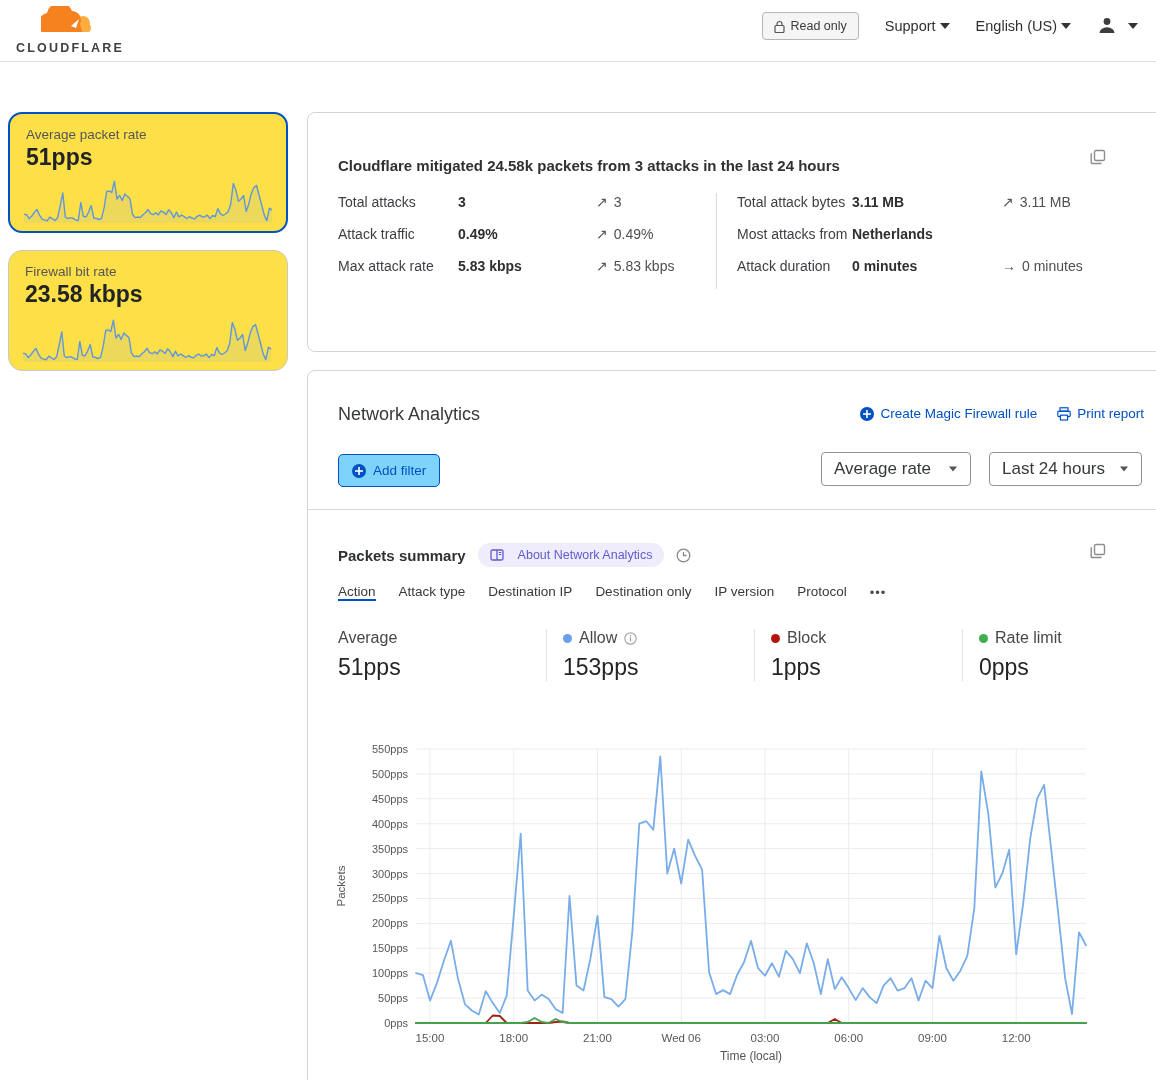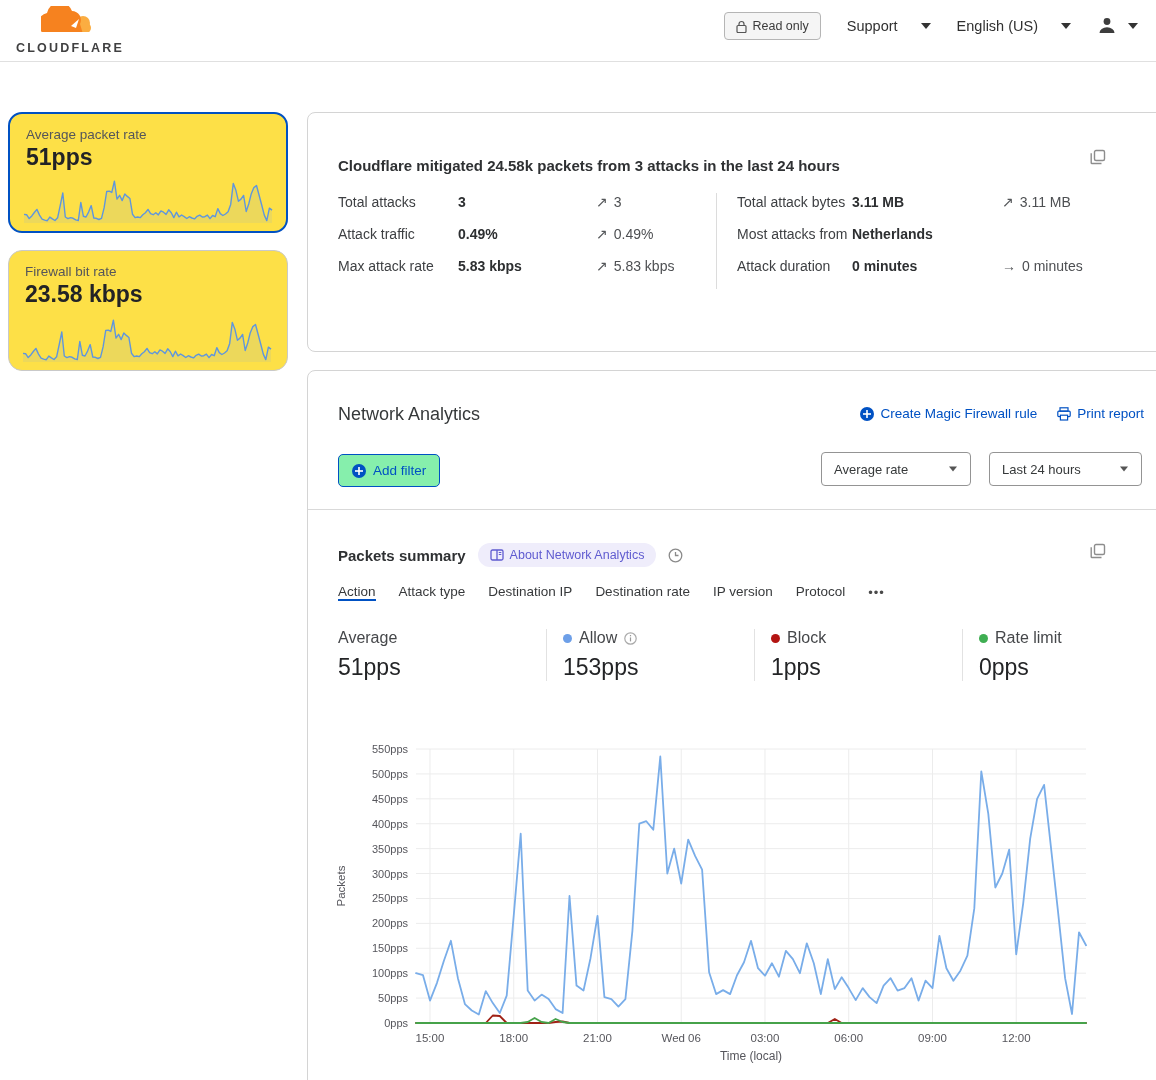--- a/index.html
+++ b/index.html
@@ -7,21 +7,21 @@
     font-family:"Liberation Sans", sans-serif; color:#313131; position:relative; }
 
   
   .topbar { position:absolute; left:0; top:0; width:1156px; height:62px; background:#fff;
     border-bottom:1px solid #e0e0e0; display:flex; align-items:center; }
   .logo { position:absolute; left:16px; top:6px; width:108px; text-align:center; }
   .logo .brand { font-size:12.5px; font-weight:bold; letter-spacing:2.2px; color:#404041; margin-top:1px; }
   .topbar-right { position:absolute; right:18px; top:0; height:52px; display:flex; align-items:center; gap:26px; }
   .readonly-badge { display:flex; align-items:center; gap:6px; background:#f5f5f5; border:1px solid #b5b5b5;
     border-radius:4px; padding:6px 11px; font-size:12.5px; color:#3b3b3b; cursor:default; }
-  .menu-item { display:flex; align-items:center; gap:23px; font-size:14.5px; color:#303030; cursor:pointer; }
+  .menu-item { display:flex; align-items:center; gap:4px; font-size:14.5px; color:#303030; cursor:pointer; }
   .caret { width:0; height:0; border-left:5.5px solid transparent; border-right:5.5px solid transparent;
     border-top:6.5px solid #333; display:inline-block; }
 
   
   .metric-card { position:absolute; left:8px; width:280px; height:121px; background:#fde047;
     border:1px solid #c9c9c9; border-radius:14px; padding:13px 16px 8px; cursor:pointer; }
   .metric-card.selected { border:2px solid #0051c3; }
   .metric-label { font-size:13.5px; color:#55565a; }
   .metric-value { font-size:23px; font-weight:bold; color:#222326; margin-top:2px; }
   .spark { position:absolute; left:12px; bottom:6px; }
@@ -44,32 +44,32 @@
   .stat-col.right .val { width:150px; }
   .stat-row .trend { color:#4d4f52; display:flex; gap:6px; }
   .arrow-glyph { font-size:14px; color:#55575a; }
 
   
   #analytics-card { top:370px; height:745px; }
   .na-title { position:absolute; left:30px; top:33px; font-size:18px; color:#36393a; }
   .na-links { position:absolute; right:24px; top:35px; display:flex; gap:20px; align-items:center; }
   .blue-link { display:flex; align-items:center; gap:6px; color:#0051c3; font-size:13.5px; cursor:pointer; }
   .addfilter-btn { position:absolute; left:30px; top:83px; display:flex; align-items:center; gap:7px;
-    border:1px solid #0051c3; color:#0051c3; background:#86efac; border-radius:5px;
+    border:1px solid #0051c3; color:#0051c3; background:#7dd3fc; border-radius:5px;
     font-size:13.5px; padding:8px 13px; cursor:pointer; font-family:inherit; }
   .selects { position:absolute; right:26px; top:81px; display:flex; gap:18px; }
   .select-box { border:1px solid #949494; border-radius:4px; height:34px; display:flex; align-items:center;
-    justify-content:space-between; padding:0 12px; font-size:13px; color:#36393a; cursor:pointer; background:#fff; }
+    justify-content:space-between; padding:0 12px; font-size:17px; color:#36393a; cursor:pointer; background:#fff; }
   .select-box .caret { border-top-color:#555; transform:scale(.8); }
   .na-divider { position:absolute; left:0; top:138px; width:100%; border-top:1px solid #d9d9d9; }
 
   
   .ps-head { position:absolute; left:30px; top:172px; display:flex; align-items:center; gap:12px; }
   .ps-title { font-size:15px; font-weight:bold; color:#2f3133; }
-  .about-pill { display:flex; align-items:center; gap:6px; background:#efedfb; color:#5f5bd0;
+  .about-pill { display:flex; align-items:center; gap:14px; background:#efedfb; color:#5f5bd0;
     font-size:12.5px; padding:5px 12px; border-radius:14px; cursor:pointer; }
   .tabs { position:absolute; left:30px; top:213px; display:flex; gap:23px; font-size:13.5px; color:#37393b; }
   .tab { cursor:pointer; }
   .tab.active { border-bottom:2.5px solid #0051c3; }
   .tab-more { cursor:pointer; color:#4a4a4a; letter-spacing:1px; font-size:13px; padding-top:1px; }
   .legend-stats { position:absolute; left:30px; top:258px; display:flex; }
   .ls-col { width:208px; }
   .ls-col + .ls-col { border-left:1px solid #e2e2e2; padding-left:16px; }
   .ls-label { display:flex; align-items:center; gap:7px; font-size:16px; color:#45474a; }
   .ls-dot { width:9px; height:9px; border-radius:50%; display:inline-block; }
@@ -253,21 +253,21 @@
     <svg width="16" height="16" viewBox="0 0 16 16">
         <rect x="4.5" y="1.5" width="10" height="10" rx="1.5" fill="#fff" stroke="#8d8d8d" stroke-width="1.4"></rect>
         <path d="M11.5 14.5 h-9.5 a0.8 0.8 0 0 1 -0.8 -0.8 v-9.5" fill="none" stroke="#8d8d8d" stroke-width="1.4"></path>
       </svg>
   </span>
 
   <div class="tabs">
     <span class="tab active">Action</span>
     <span class="tab">Attack type</span>
     <span class="tab">Destination IP</span>
-    <span class="tab">Destination rate</span>
+    <span class="tab">Destination only</span>
     <span class="tab">IP version</span>
     <span class="tab">Protocol</span>
     <span class="tab-more">•••</span>
   </div>
 
   <div class="legend-stats">
     <div class="ls-col">
       <div class="ls-label">
           <span>Average</span>
         </div>

